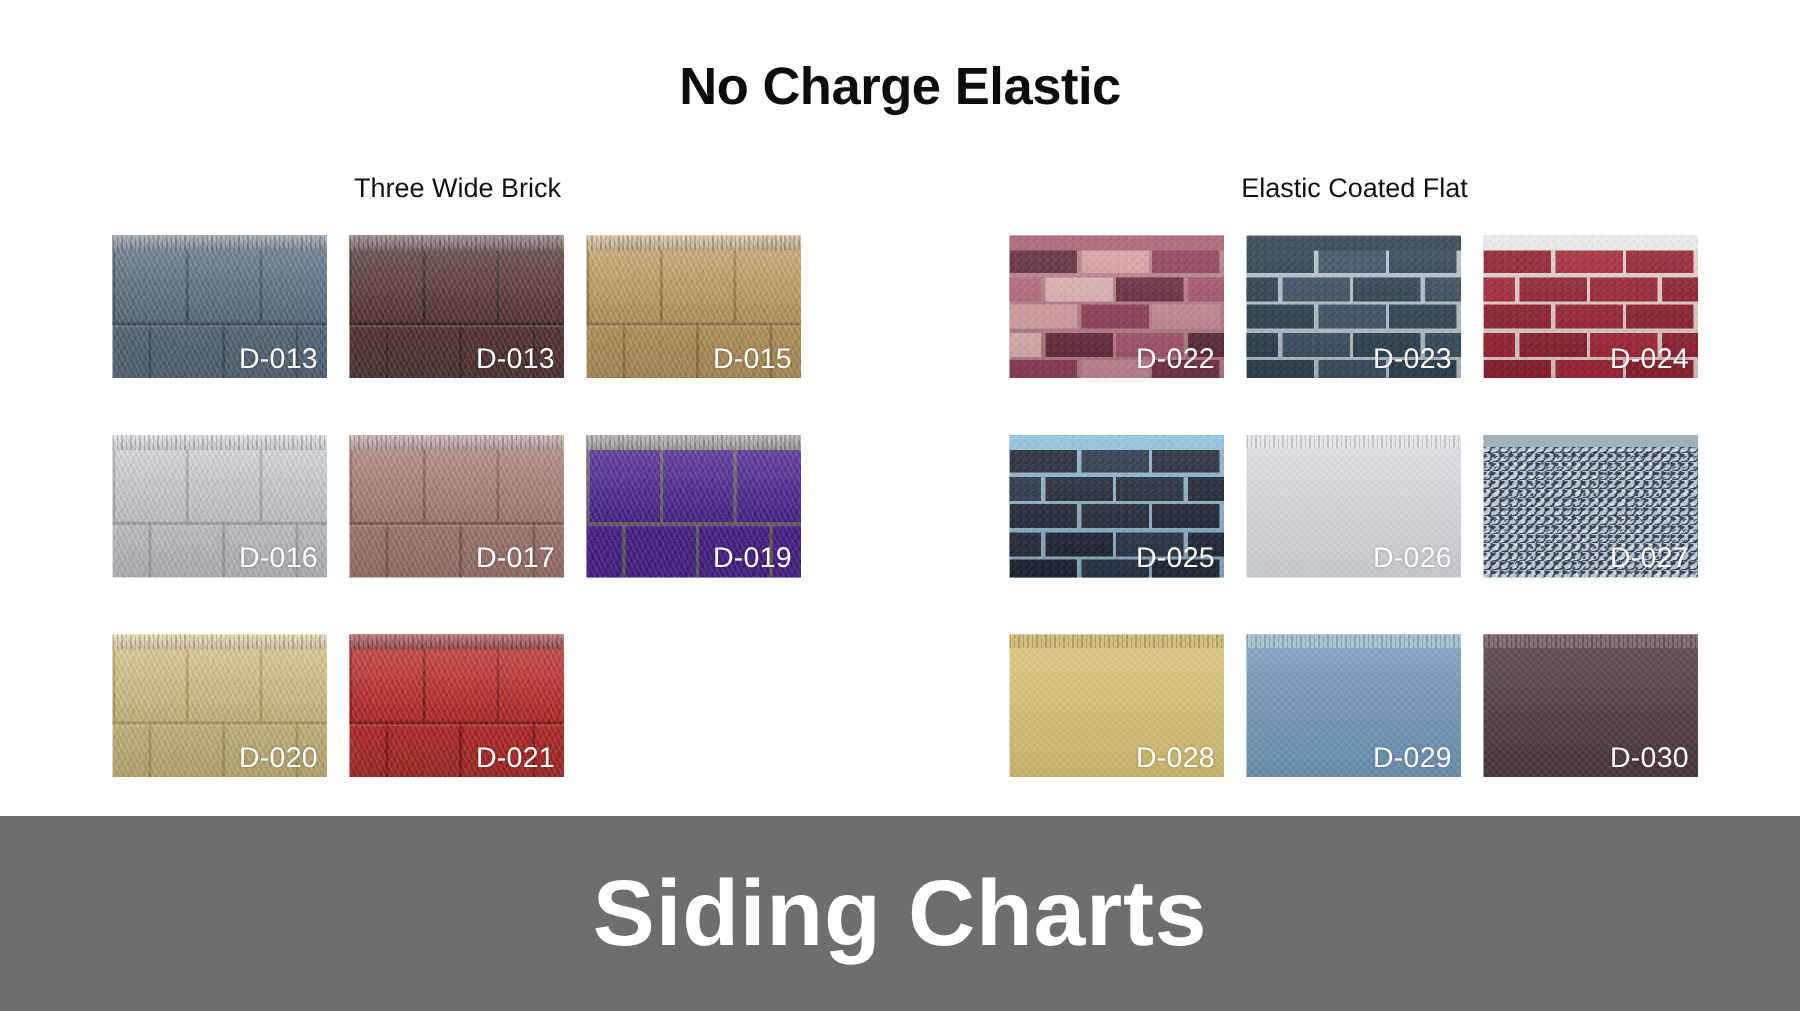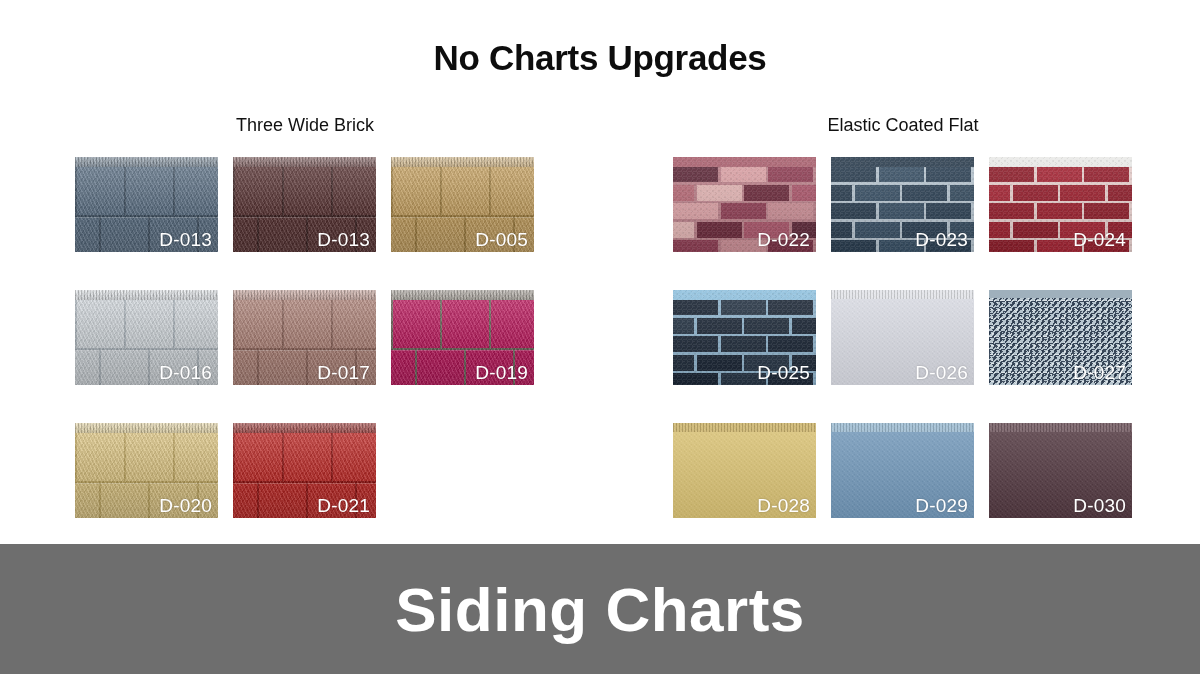--- a/index.html
+++ b/index.html
@@ -145,21 +145,21 @@
     color: #ffffff;
     font-size: 62px; font-weight: bold;
     letter-spacing: 0.5px;
   }
 </style>
 </head>
 <body>
 
 <div class="page">
 
-  <div class="title">No Charts Upgrades</div>
+  <div class="title">No Charge Elastic</div>
 
   <div class="groups">
     <div class="group left">
       <div class="group-header">Three Wide Brick</div>
       <div class="grid">
           <div class="swatch twb" style="background-color: rgb(93, 114, 135);">
             <div class="cap" style="background-color: rgb(107, 126, 144);"></div>
             <div class="rowA">
               <div class="mline vline" style="left: 0px; background: rgb(65, 83, 101);"></div>
               <div class="mline vline" style="left: 49px; background: rgb(65, 83, 101);"></div>
@@ -200,21 +200,21 @@
               <div class="mline vline" style="left: 98px; background: rgb(163, 128, 63);"></div>
             </div>
             <div class="rowB">
               <div class="mline vline" style="left: 24px; background: rgb(163, 128, 63);"></div>
               <div class="mline vline" style="left: 73px; background: rgb(163, 128, 63);"></div>
               <div class="mline vline" style="left: 122px; background: rgb(163, 128, 63);"></div>
             </div>
             <div class="mline hline" style="top: 58px; z-index: 3; background: rgb(163, 128, 63);"></div>
             <div class="grain"></div>
             <div class="shade"></div>
-            <div class="swatch-label">D-005</div>
+            <div class="swatch-label">D-015</div>
           </div>
           <div class="swatch twb" style="background-color: rgb(211, 217, 222);">
             <div class="cap" style="background-color: rgb(221, 226, 231);"></div>
             <div class="rowA">
               <div class="mline vline" style="left: 0px; background: rgb(174, 183, 191);"></div>
               <div class="mline vline" style="left: 49px; background: rgb(174, 183, 191);"></div>
               <div class="mline vline" style="left: 98px; background: rgb(174, 183, 191);"></div>
             </div>
             <div class="rowB">
               <div class="mline vline" style="left: 24px; background: rgb(174, 183, 191);"></div>
@@ -236,21 +236,21 @@
             <div class="rowB">
               <div class="mline vline" style="left: 24px; background: rgb(141, 99, 89);"></div>
               <div class="mline vline" style="left: 73px; background: rgb(141, 99, 89);"></div>
               <div class="mline vline" style="left: 122px; background: rgb(141, 99, 89);"></div>
             </div>
             <div class="mline hline" style="top: 58px; z-index: 3; background: rgb(141, 99, 89);"></div>
             <div class="grain"></div>
             <div class="shade"></div>
             <div class="swatch-label">D-017</div>
           </div>
-          <div class="swatch twb" style="background-color: #be185d; padding-left: 15px;">
+          <div class="swatch twb" style="background-color: #4c1d95; padding-left: 15px;">
             <div class="cap" style="background-color: rgb(155, 147, 138);"></div>
             <div class="rowA">
               <div class="mline vline" style="left: 0px; background: rgb(107, 100, 89);"></div>
               <div class="mline vline" style="left: 49px; background: rgb(107, 100, 89);"></div>
               <div class="mline vline" style="left: 98px; background: rgb(107, 100, 89);"></div>
             </div>
             <div class="rowB">
               <div class="mline vline" style="left: 24px; background: rgb(107, 100, 89);"></div>
               <div class="mline vline" style="left: 73px; background: rgb(107, 100, 89);"></div>
               <div class="mline vline" style="left: 122px; background: rgb(107, 100, 89);"></div>

